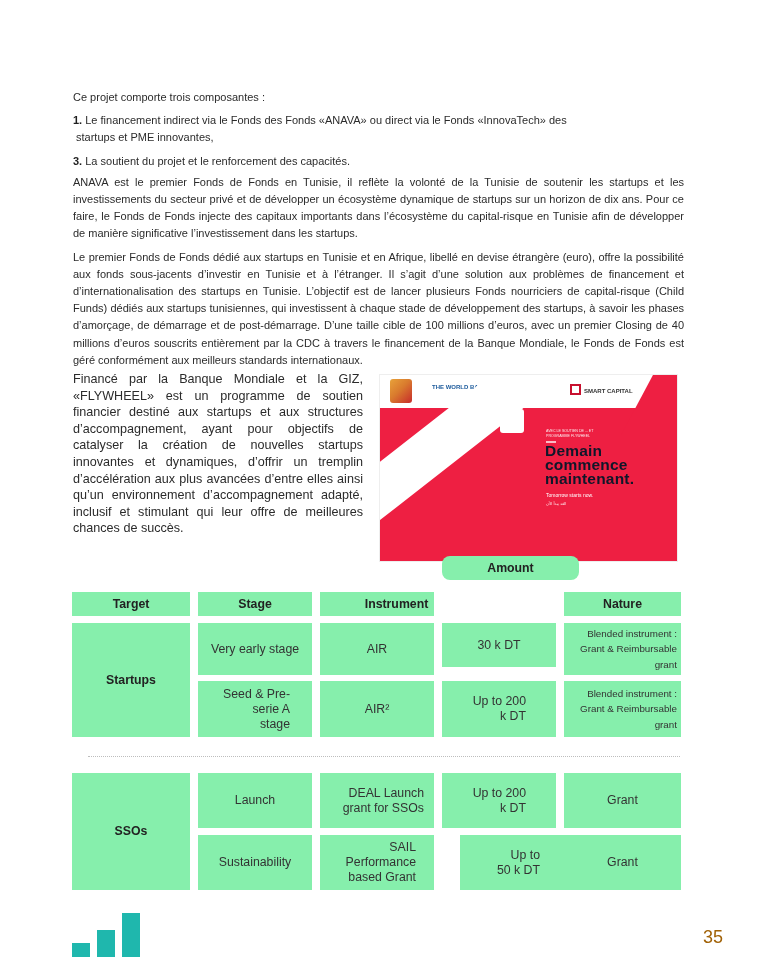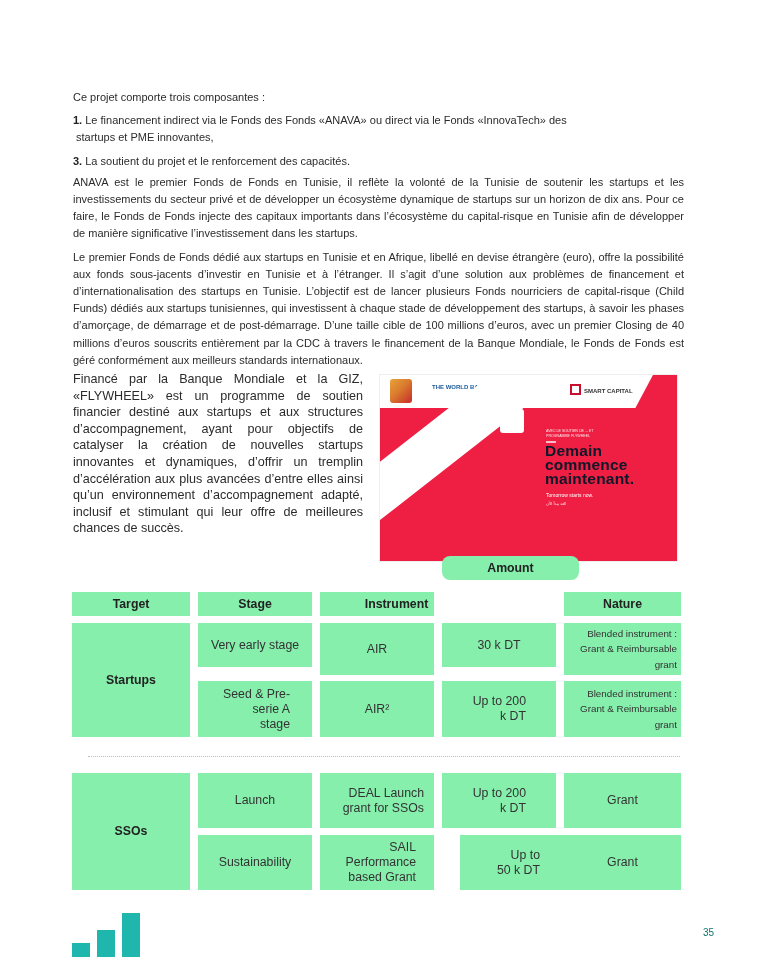--- a/index.html
+++ b/index.html
@@ -33,21 +33,21 @@
   .poster .arabic { position: absolute; left: 166px; top: 126px; color: #fff; font-size: 4px; opacity: 0.9; }
 
   
   .cell { position: absolute; background: #86efac; display: flex; align-items: center; justify-content: center; text-align: right; box-sizing: border-box; font-size: 12.3px; line-height: 15px; color: #333; padding: 0 4px; }
   .hdr { font-weight: bold; font-size: 12.3px; color: #222; }
   .target { font-weight: bold; color: #222; }
   .small-cell { font-size: 9.8px; line-height: 15.5px; }
   .dotted { position: absolute; left: 88px; top: 756px; width: 592px; border-top: 1px dotted #bdbdbd; }
 
   .bar { position: absolute; background: #1fb7ad; }
-  .pagenum { position: absolute; left: 703px; top: 927px; font-size: 10px; color: #0f766e; }
+  .pagenum { position: absolute; left: 703px; top: 927px; font-size: 18px; color: #a16207; }
 </style>
 </head>
 <body>
 
 <div class="page">
 
   <div class="txt" style="top:89px;">
     <p style="margin-bottom:6px;">Ce projet comporte trois composantes :</p>
     <p><b>1.</b> <span>Le financement indirect via le Fonds des Fonds «ANAVA» ou direct via le Fonds «InnovaTech» des</span></p>
     <p class="indent" style="margin-bottom:6px;">startups et PME innovantes,</p>
@@ -81,21 +81,21 @@
 
   <div>
     <div class="cell hdr" style="left:72px;top:592px;width:118px;height:24px;">Target</div>
     <div class="cell hdr" style="left:198px;top:592px;width:114px;height:24px;">Stage</div>
     <div class="cell hdr" style="left:320px;top:592px;width:114px;height:24px;padding-left:43px;">Instrument</div>
     <div class="cell hdr" style="left:442px;top:556px;width:137px;height:24px;border-radius:8px;">Amount</div>
     <div class="cell hdr" style="left:564px;top:592px;width:117px;height:24px;">Nature</div>
 
     <div class="cell target" style="left:72px;top:623px;width:118px;height:114px;">Startups</div>
 
-    <div class="cell" style="left:198px;top:623px;width:114px;height:44px;">Very early stage</div>
+    <div class="cell" style="left:198px;top:623px;width:114px;height:52px;">Very early stage</div>
     <div class="cell" style="left:320px;top:623px;width:114px;height:52px;">AIR</div>
     <div class="cell" style="left:442px;top:623px;width:114px;height:44px;">30 k DT</div>
     <div class="cell small-cell" style="left:564px;top:623px;width:117px;height:52px;">Blended instrument : Grant &amp; Reimbursable grant</div>
 
     <div class="cell" style="left:198px;top:681px;width:114px;height:56px;padding:12px 22px;">Seed &amp; Pre-serie A stage</div>
     <div class="cell" style="left:320px;top:681px;width:114px;height:56px;">AIR²</div>
     <div class="cell" style="left:442px;top:681px;width:114px;height:56px;padding:0 30px;">Up to 200 k DT</div>
     <div class="cell small-cell" style="left:564px;top:681px;width:117px;height:56px;">Blended instrument : Grant &amp; Reimbursable grant</div>
 
     <div class="dotted"></div>

